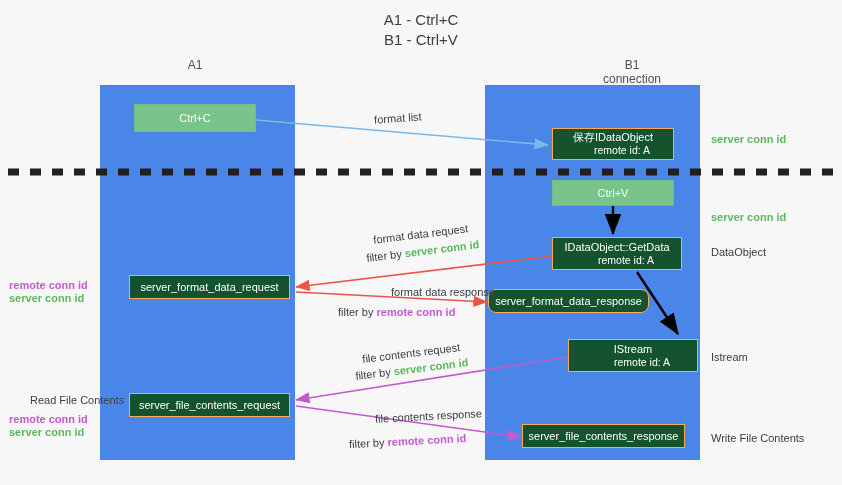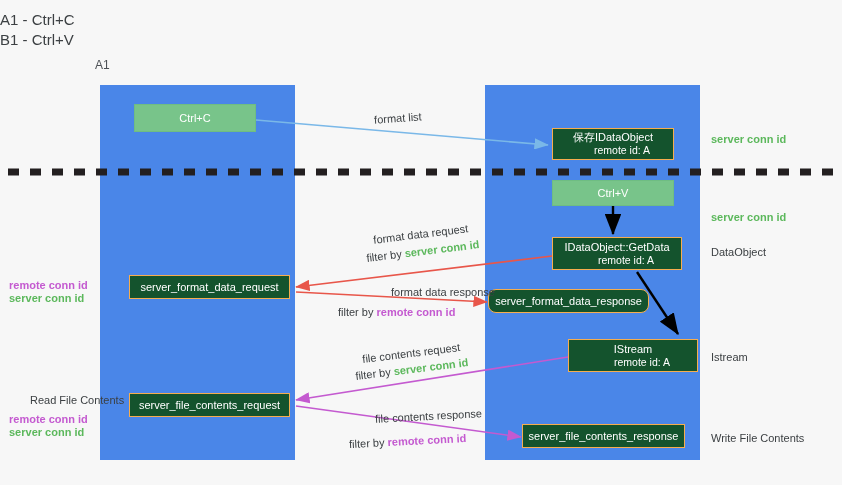--- a/index.html
+++ b/index.html
@@ -7,27 +7,27 @@
     width:842px;height:485px;position:relative;overflow:hidden;
     background:#f7f7f7;
     font-family:"Liberation Sans","DejaVu Sans",sans-serif;
     color:#3c4043;
   }
   .stage{position:absolute;left:0;top:0;width:842px;height:485px;}
   .abs{position:absolute;}
 
   
   .title{
-    left:0;top:10px;width:842px;text-align:left;
+    left:0;top:10px;width:842px;text-align:center;
     font-size:15px;line-height:20px;color:#3c4043;
   }
 
   
   .lane-head{
-    width:200px;text-align:left;font-size:12px;line-height:14px;color:#4d5156;
+    width:200px;text-align:center;font-size:12px;line-height:14px;color:#4d5156;
   }
   #lane-a-head{left:95px;top:58px;}
   #lane-b-head{left:532px;top:58px;}
 
   
   .lane{background:#4a86e8;}
   #lane-a{left:100px;top:85px;width:195px;height:375px;}
   #lane-b{left:485px;top:85px;width:215px;height:375px;}
 
   
@@ -61,20 +61,24 @@
 
 <div class="stage">
 
   <div class="abs title">
     <div>A1 - Ctrl+C</div>
     <div>B1 - Ctrl+V</div>
   </div>
 
   <div class="abs lane-head" id="lane-a-head">
     <div>A1</div>
+  </div>
+  <div class="abs lane-head" id="lane-b-head">
+    <div>B1</div>
+    <div>connection</div>
   </div>
 
   <div class="abs lane" id="lane-a"></div>
   <div class="abs lane" id="lane-b"></div>
 
   <svg class="overlay" viewBox="0 0 842 485">
     <defs>
       <marker id="ah-blue" markerWidth="9" markerHeight="7" refX="8.5" refY="3.5" orient="auto">
         <polygon points="0,0 9,3.5 0,7" fill="#7ab8e8"></polygon>
       </marker>

